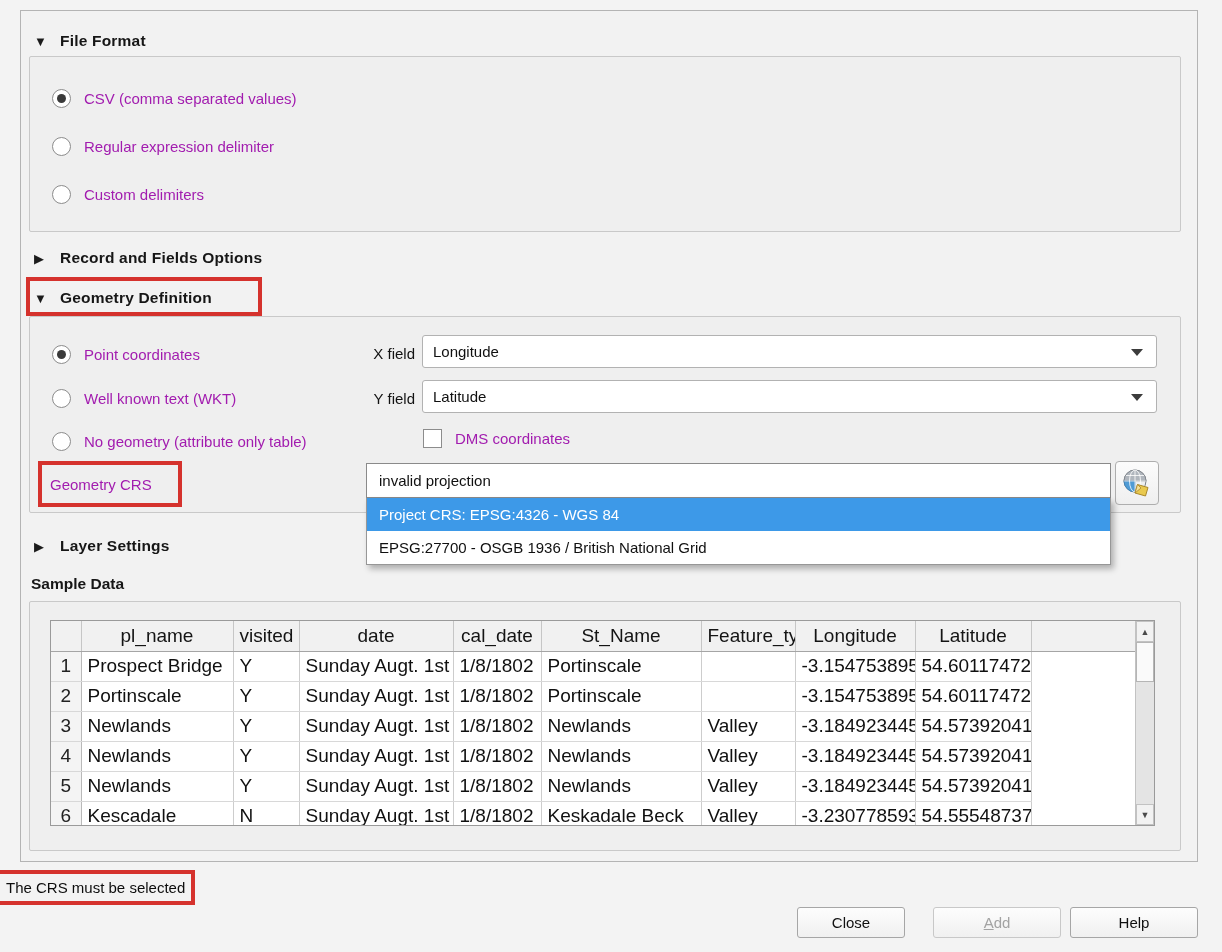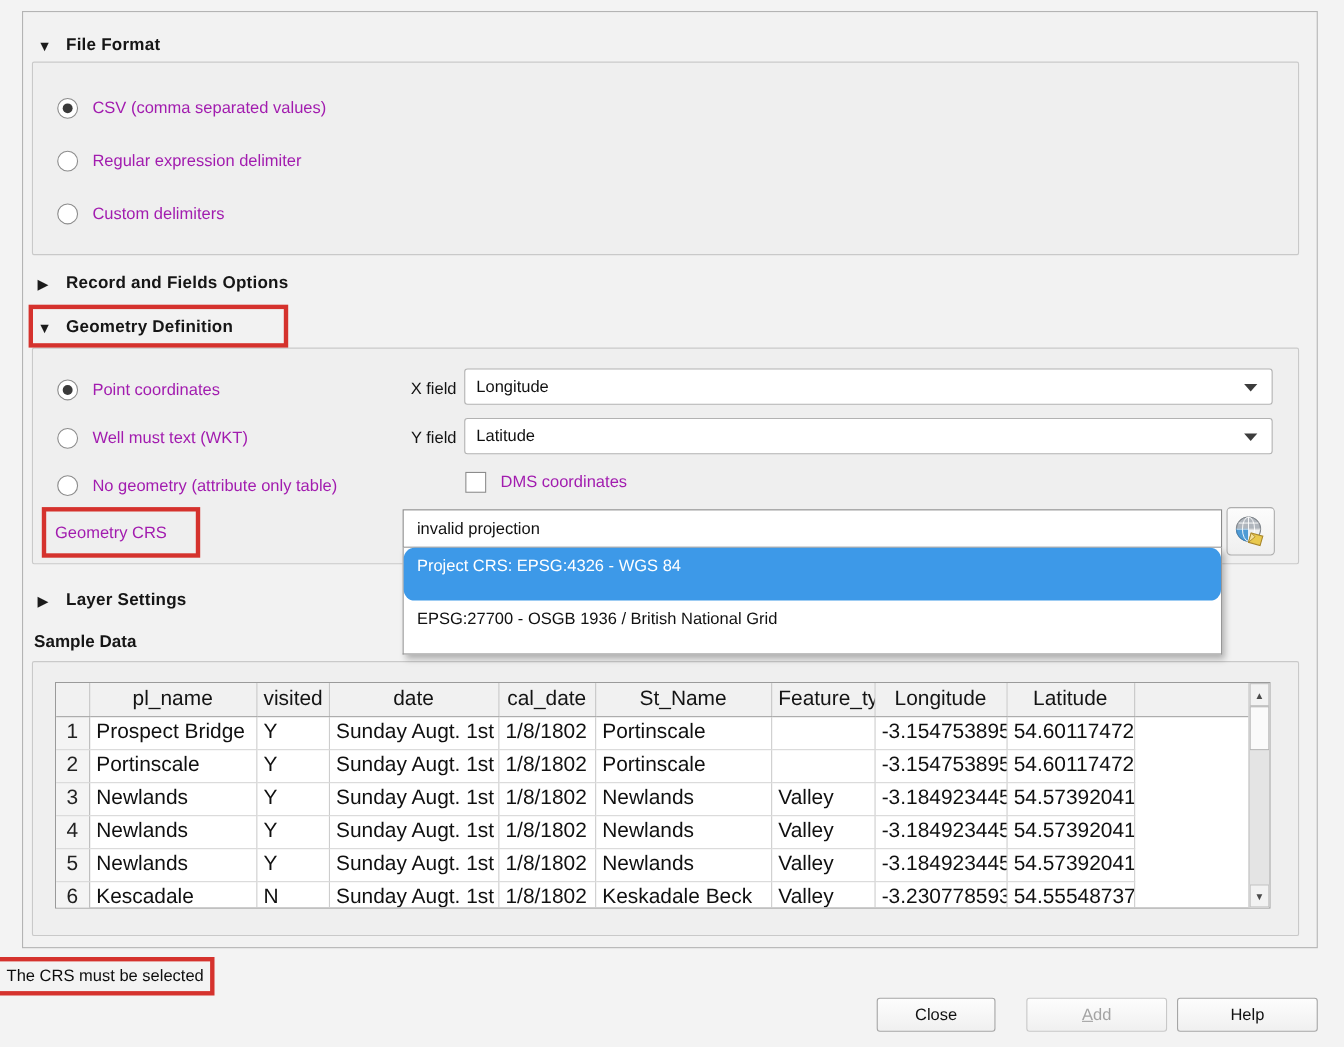--- a/index.html
+++ b/index.html
@@ -29,21 +29,21 @@
   .field-label { position:absolute; font-size:15px; color:#121212; text-align:right; white-space:nowrap; }
   .select { position:absolute; height:33px; background:#fff; border:1px solid #b2b2b2; border-radius:3px;
             font-size:15px; line-height:31px; padding-left:10px; color:#101010; }
   .select .arrow { position:absolute; right:13px; top:13px; width:0; height:0;
                    border-left:6px solid transparent; border-right:6px solid transparent; border-top:7px solid #3c3c3c; }
 
   
   .crs-popup { position:absolute; z-index:6; width:745px; }
   .crs-field { height:35px; background:#fff; border:1px solid #8a8a8a; font-size:15px; line-height:33px; padding-left:12px; color:#101010; }
   .crs-list  { background:#fff; border:1px solid #979797; border-top:none; box-shadow:3px 4px 6px rgba(0,0,0,.28); }
-  .crs-item  { height:48px; font-size:15px; line-height:33px; padding-left:12px; color:#101010; white-space:nowrap;border-radius:10px; }
+  .crs-item  { height:33px; font-size:15px; line-height:33px; padding-left:12px; color:#101010; white-space:nowrap; }
   .crs-item.hl { background:#3d99e8; color:#fff; }
 
   .globe-btn { position:absolute; width:44px; height:44px; border:1px solid #aeaeae; border-radius:4px;
                background:linear-gradient(#fcfcfc,#efefef); display:flex; align-items:center; justify-content:center; }
 
   
   .sample-title { position:absolute; font-size:15.5px; font-weight:700; color:#161616; }
   .tablewrap { position:absolute; left:20px; top:18px; width:1105px; height:206px; background:#fff;
                border:1px solid #9a9a9a; overflow:hidden; }
   table.sample { border-collapse:collapse; table-layout:fixed; width:1084px; font-size:19px; }
@@ -109,21 +109,21 @@
       <span class="tri">▼</span>
       <span class="sec-title">Geometry Definition</span>
     </div>
     <div class="groupbox" style="left:8px;top:305px;width:1152px;height:197px;">
       <div class="opt-row" style="left:22px;top:26px;">
         <span class="radio sel"></span>
         <span class="opt-label">Point coordinates</span>
       </div>
       <div class="opt-row" style="left:22px;top:70px;">
         <span class="radio"></span>
-        <span class="opt-label">Well must text (WKT)</span>
+        <span class="opt-label">Well known text (WKT)</span>
       </div>
       <div class="opt-row" style="left:22px;top:113px;">
         <span class="radio"></span>
         <span class="opt-label">No geometry (attribute only table)</span>
       </div>
 
       <span class="field-label" style="left:325px;top:28px;width:60px;">X field</span>
       <div class="select" style="left:392px;top:18px;width:735px;">
         <span>Longitude</span>
         <span class="arrow"></span>

